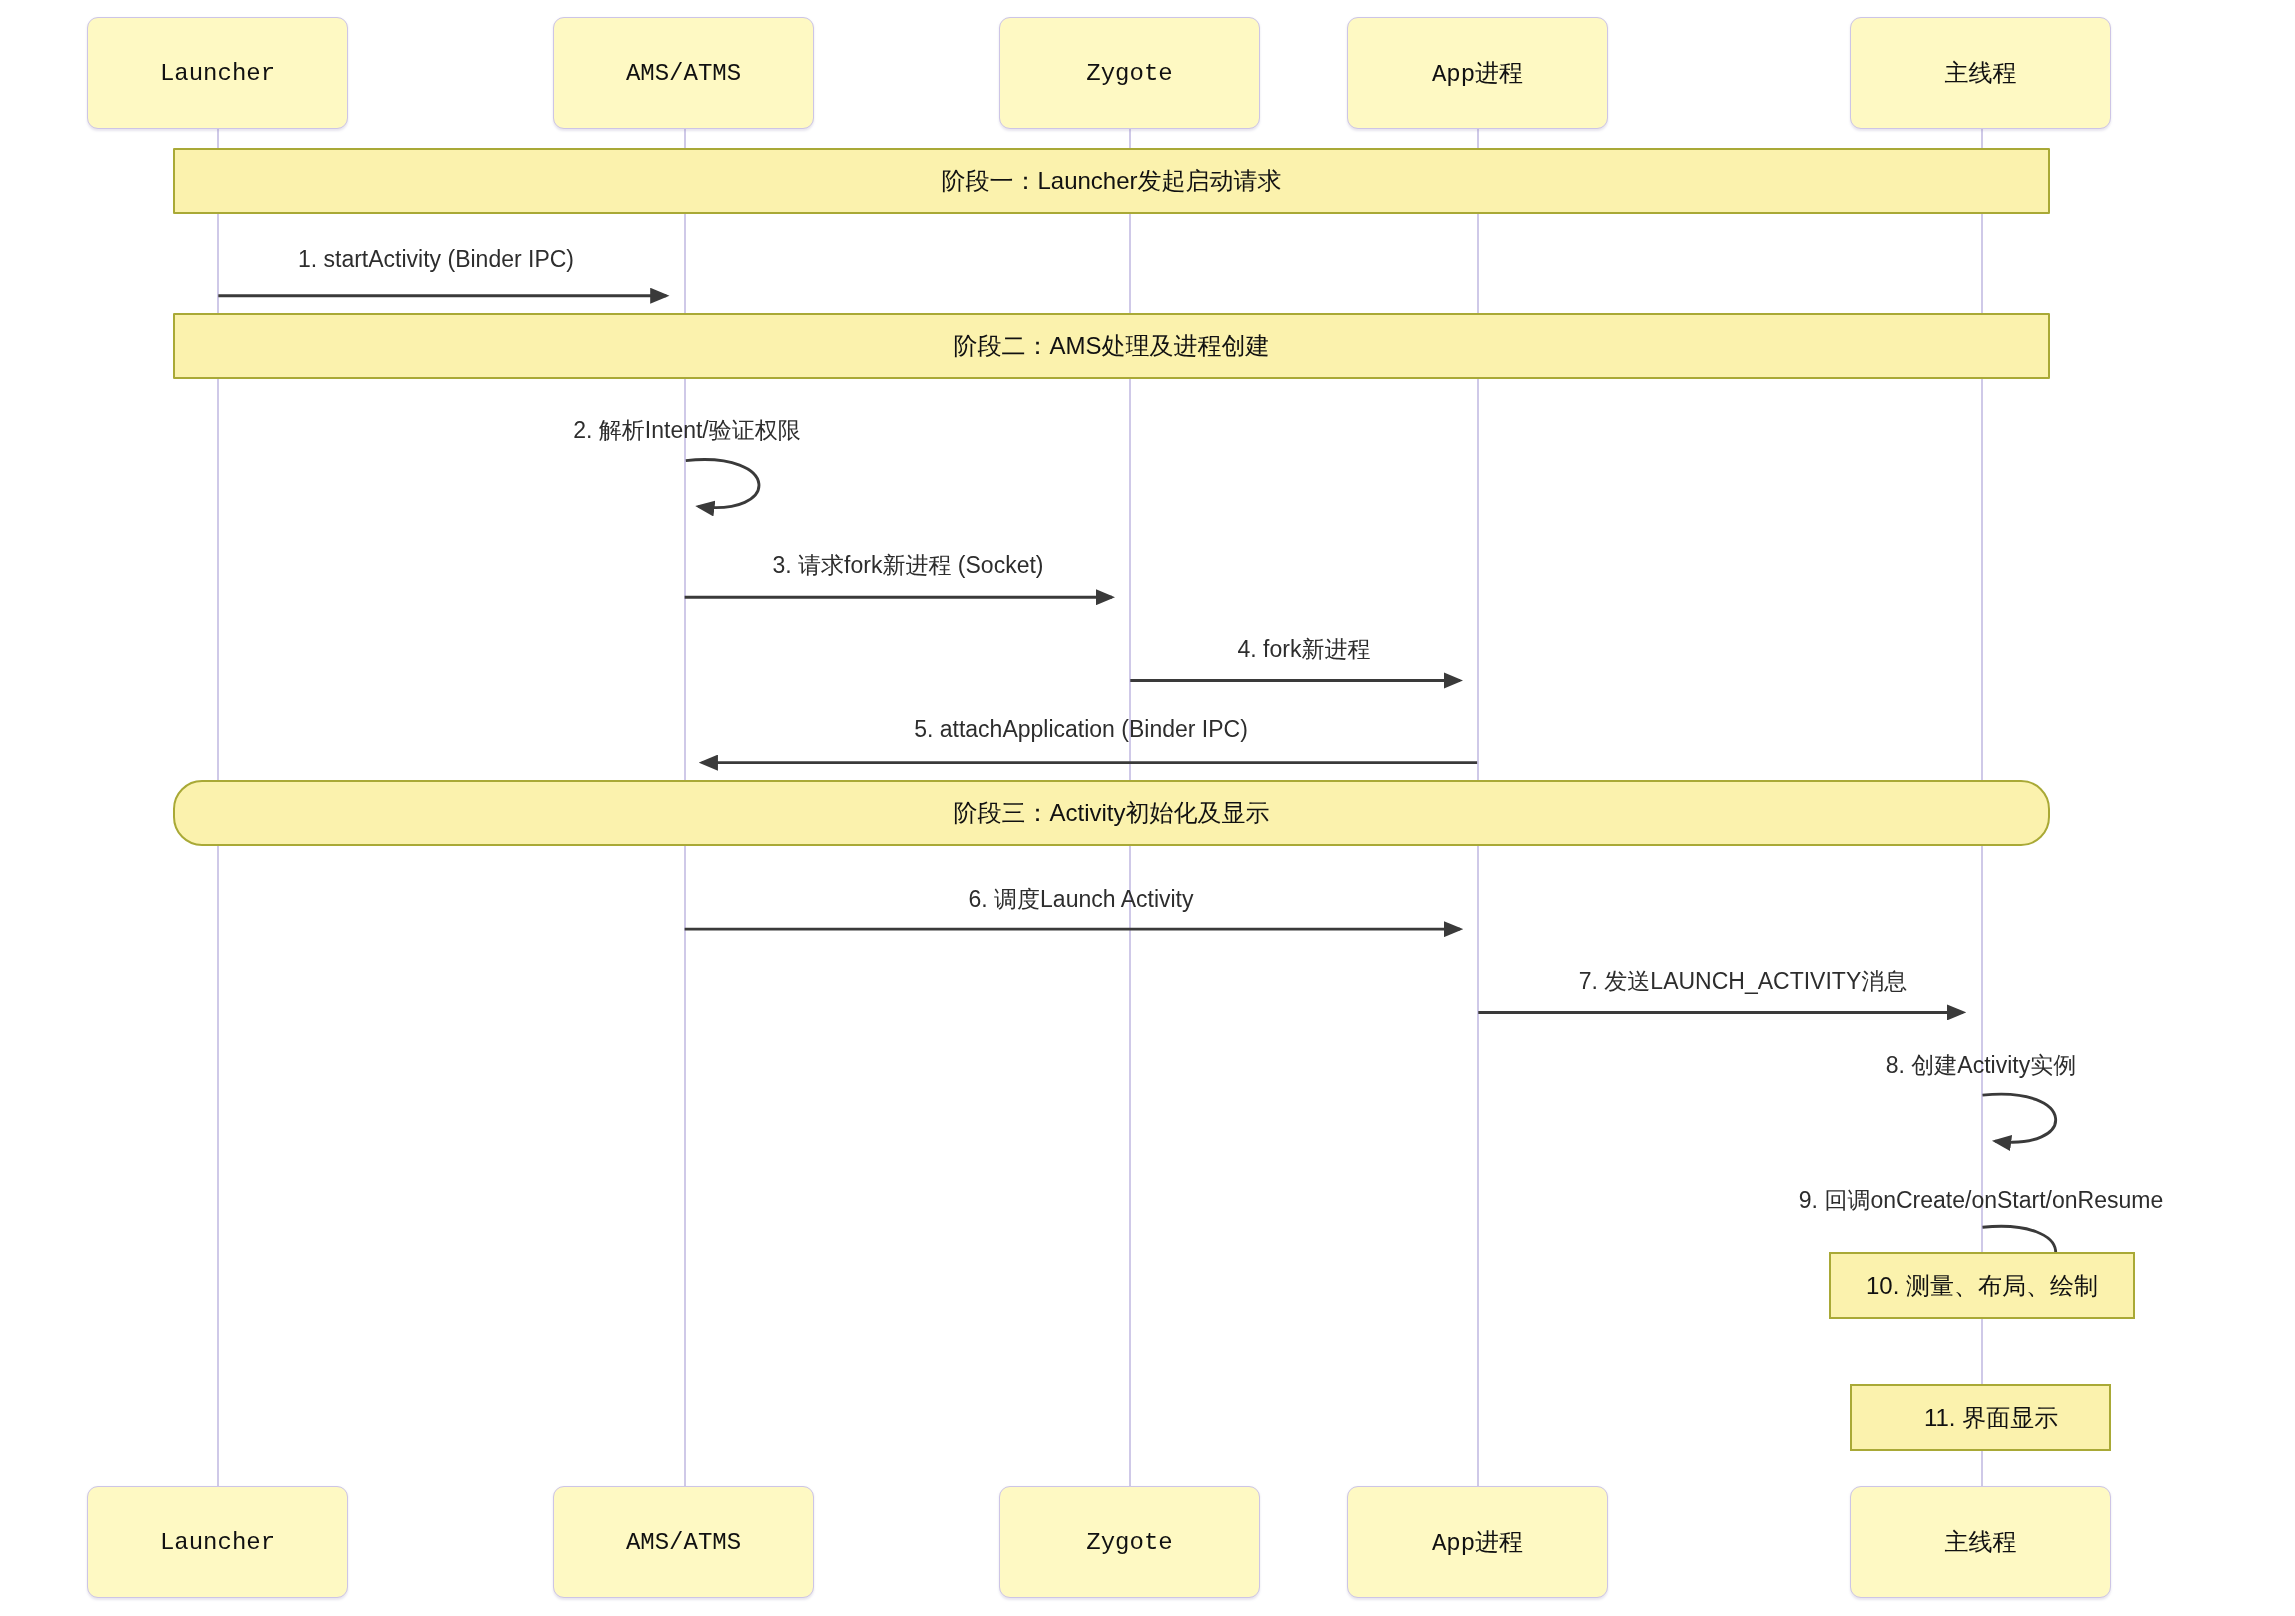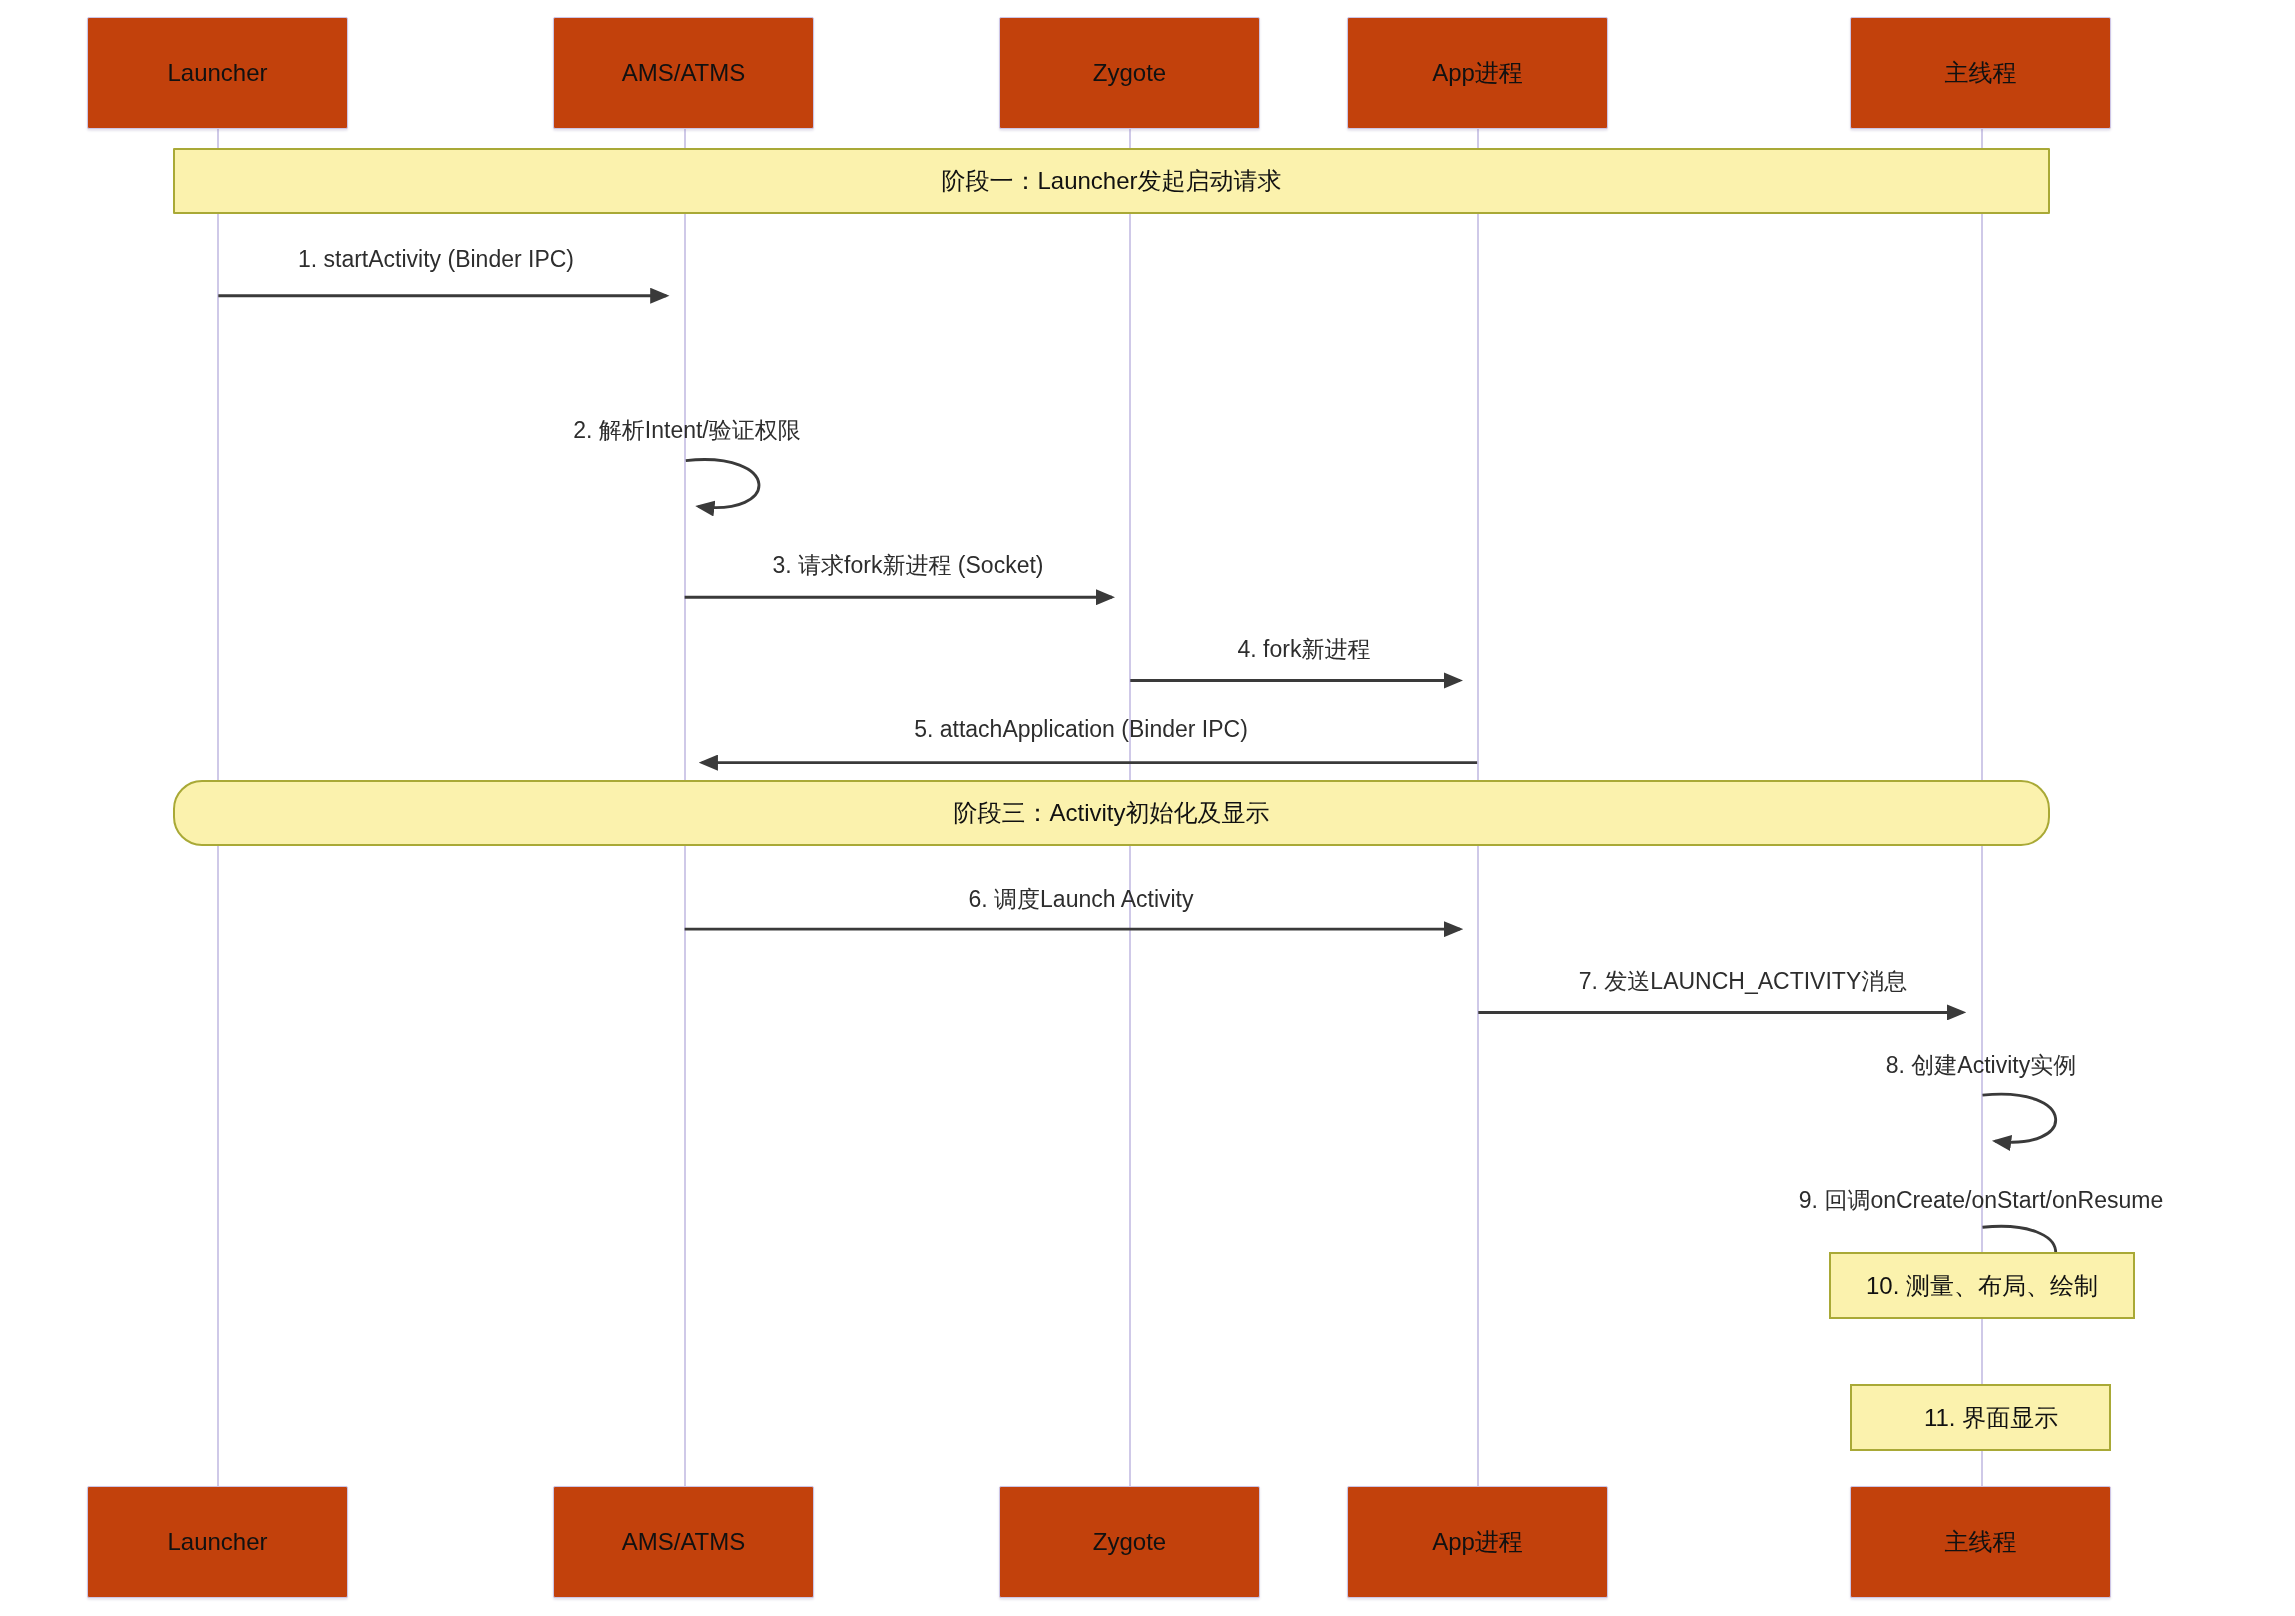--- a/index.html
+++ b/index.html
@@ -10,25 +10,26 @@
     font-family:"Liberation Sans","DejaVu Sans",sans-serif;
     color:#1f1f1f;
     overflow:hidden;
   }
   .lifeline{
     position:absolute;top:129px;height:1357px;width:1.7px;
     background:#cfc9e8;
   }
   .actor{
     position:absolute;width:261px;height:112px;
-    background:#c2410c;border:1.7px solid #cdc5e6;border-radius:2px;
+    background:#fef9c3;border:1.7px solid #cdc5e6;border-radius:11px;
     box-sizing:border-box;
     display:flex;align-items:center;justify-content:center;
     font-size:24px;color:#111111;
     box-shadow:0 1.7px 2.3px rgba(120,110,160,0.18);
+    font-family:Liberation Mono, monospace;
   }
   .phase{
     position:absolute;left:173px;width:1877px;height:66px;
     background:#fbf2ad;border:2.3px solid #a9a936;border-radius:1.1px;
     box-sizing:border-box;
     display:flex;align-items:center;justify-content:center;
     font-size:24px;color:#111111;
   }
   .msg{
     position:absolute;transform:translateX(-50%);
@@ -50,20 +51,23 @@
 <div id="canvas">
 
   <div class="lifeline" style="left:217px;"></div>
   <div class="lifeline" style="left:684px;"></div>
   <div class="lifeline" style="left:1129px;"></div>
   <div class="lifeline" style="left:1477px;"></div>
   <div class="lifeline" style="left:1981px;"></div>
 
   <div class="phase" style="top:148px;">
     <span>阶段一：Launcher发起启动请求</span>
+  </div>
+  <div class="phase" style="top:313px;">
+    <span>阶段二：AMS处理及进程创建</span>
   </div>
   <div class="phase" style="top:780px;border-radius:29px;">
     <span>阶段三：Activity初始化及显示</span>
   </div>
 
   <div class="msg" style="left:436px;top:246px;">1. startActivity (Binder IPC)</div>
   <div class="msg" style="left:687px;top:415px;">2. 解析Intent/验证权限</div>
   <div class="msg" style="left:908px;top:550px;">3. 请求fork新进程 (Socket)</div>
   <div class="msg" style="left:1304px;top:634px;">4. fork新进程</div>
   <div class="msg" style="left:1081px;top:716px;">5. attachApplication (Binder IPC)</div>

